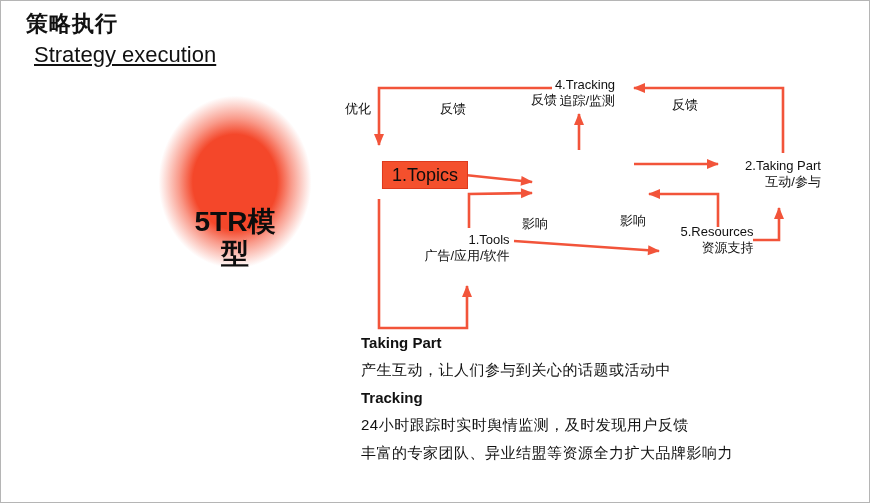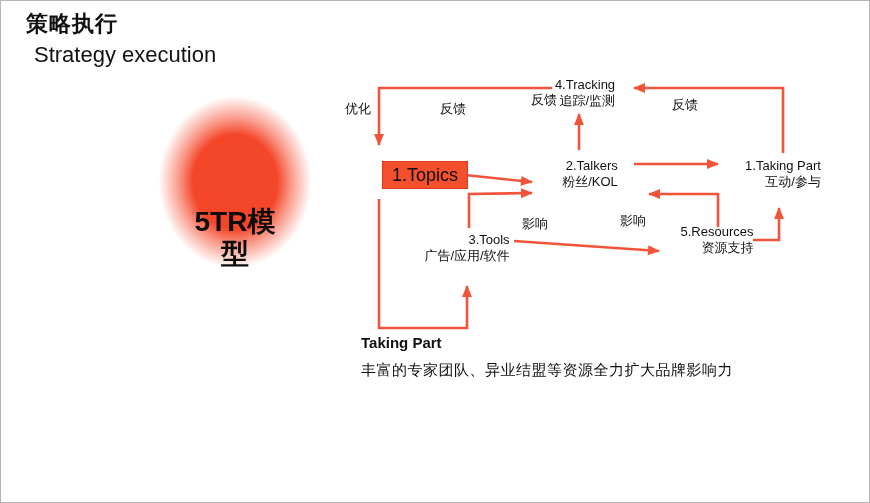--- a/index.html
+++ b/index.html
@@ -4,21 +4,21 @@
 <style>
   html,body{margin:0;padding:0;background:#ffffff;}
   body{font-family:"Liberation Sans","DejaVu Sans",sans-serif;color:#111;}
   .slide{
     position:relative;width:870px;height:503px;box-sizing:border-box;
     background:#ffffff;border:1px solid #b5b5b5;overflow:hidden;
   }
   
   .title-block{position:absolute;left:25px;top:8px;}
   .title-zh{font-size:22px;font-weight:700;line-height:30px;letter-spacing:1px;}
-  .title-en{font-size:22px;font-weight:400;line-height:28px;margin-left:8px;margin-top:2px;}
+  .title-en{font-size:22px;font-weight:400;line-height:28px;margin-left:8px;margin-top:2px;text-decoration:underline;}
   
   .badge{
     position:absolute;left:156px;top:93px;width:156px;height:176px;
     background:radial-gradient(closest-side, var(--color-badge,#f4472a) 0%, var(--color-badge,#f4472a) 54%, rgba(244,71,42,0.55) 72%, rgba(244,71,42,0) 98%);
     display:flex;align-items:flex-end;justify-content:center;
   }
   .badge-label{
     width:106px;text-align:center;font-size:28px;font-weight:700;
     line-height:32px;color:#0d0d0d;word-break:break-all;
   }
@@ -74,54 +74,55 @@
     <polyline points="717,226 717,193 648,193" marker-end="url(#ah)"></polyline>
     <polyline points="513,240 658,250" marker-end="url(#ah)"></polyline>
     <polyline points="752,239 778,239 778,207" marker-end="url(#ah)"></polyline>
     <polyline points="378,198 378,327 466,327 466,285" marker-end="url(#ah)"></polyline>
   </svg>
 
   <div class="node node-box" style="left:380px;top:174px;">
     <div>1.Topics</div>
   </div>
 
-  <div class="node" style="left:589px;top:173px;">
-    <div>2.Talkers</div>
-    <div>粉丝/KOL</div>
-  </div>
 
   <div class="node" style="left:782px;top:173px;">
-    <div>1.Taking Part</div>
+    <div>2.Taking Part</div>
     <div>互动/参与</div>
   </div>
 
   <div class="node" style="left:584px;top:92px;">
     <div>4.Tracking</div>
     <div>追踪/监测</div>
   </div>
 
   <div class="node" style="left:716px;top:239px;">
     <div>5.Resources</div>
     <div>资源支持</div>
   </div>
 
   <div class="node" style="left:466px;top:247px;">
-    <div>3.Tools</div>
+    <div>1.Tools</div>
     <div>广告/应用/软件</div>
   </div>
 
   <span class="elabel" style="left:357px;top:107px;">优化</span>
   <span class="elabel" style="left:452px;top:107px;">反馈</span>
   <span class="elabel" style="left:543px;top:98px;">反馈</span>
   <span class="elabel" style="left:684px;top:103px;">反馈</span>
   <span class="elabel" style="left:534px;top:222px;">影响</span>
   <span class="elabel" style="left:632px;top:219px;">影响</span>
 
   <div class="legend">
     <div>
       <p class="legend-heading">Taking Part</p>
+      <p class="legend-desc">产生互动，让人们参与到关心的话题或活动中</p>
+    </div>
+    <div>
+      <p class="legend-heading">Tracking</p>
+      <p class="legend-desc">24小时跟踪时实时舆情监测，及时发现用户反馈</p>
     </div>
     <div>
       <p class="legend-desc">丰富的专家团队、异业结盟等资源全力扩大品牌影响力</p>
     </div>
   </div>
 
 </div>
 
 </body></html>

